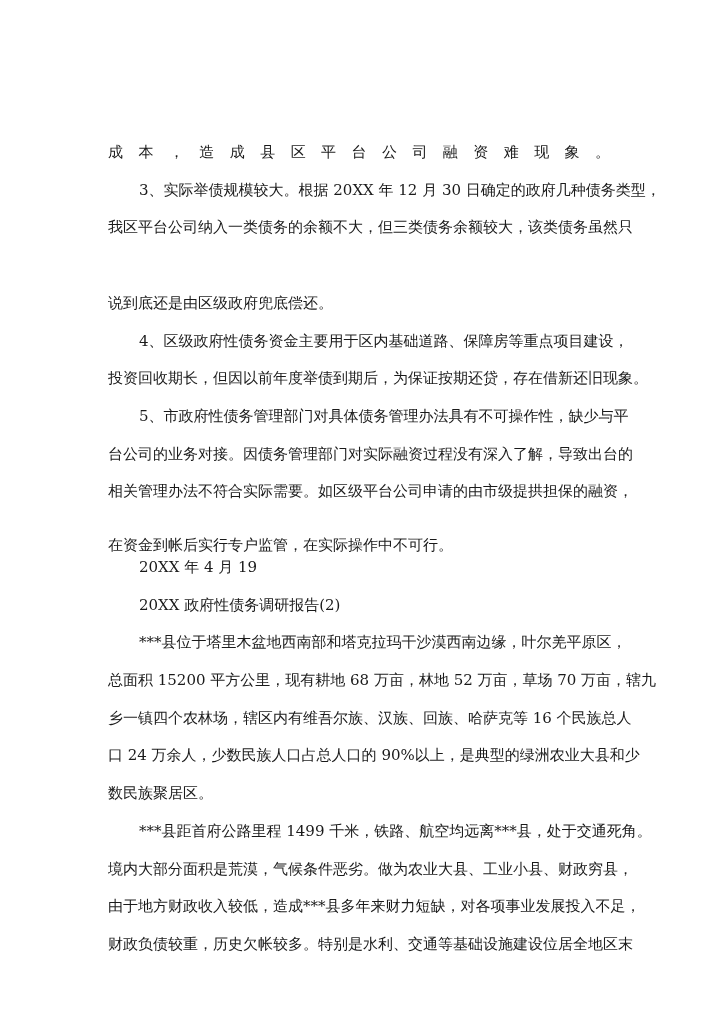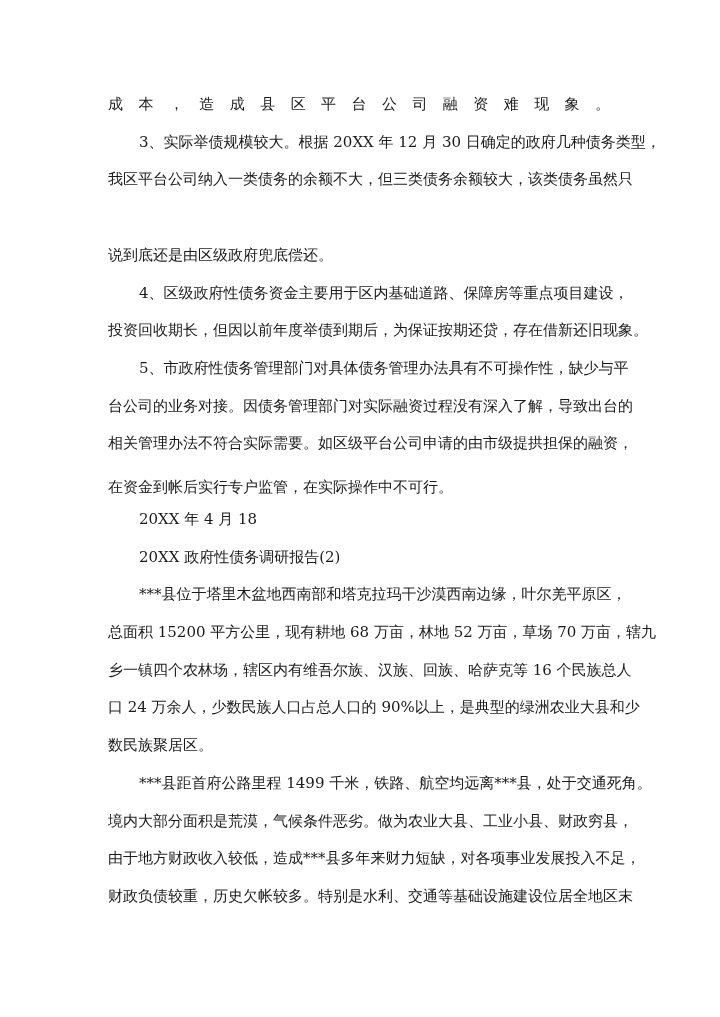--- a/index.html
+++ b/index.html
@@ -25,20 +25,21 @@
       position: absolute;
       left: 108px;
       width: 502px;
       height: 24px;
       line-height: 24px;
       font-size: 15px;
       white-space: nowrap;
       text-align: justify;
       text-align-last: justify;
       letter-spacing: 0;
+      margin-top: 48px;
     }
     .line.indent {
       left: 139px;
       width: 471px;
     }
     .line.last {
       text-align-last: left;
     }
   </style>
 </head>
@@ -47,22 +48,22 @@
 <div class="page">
   <div class="line" style="top:92px">成本，造成县区平台公司融资难现象。</div>
   <div class="line indent" style="top:130px">3、实际举债规模较大。根据 20XX 年 12 月 30 日确定的政府几种债务类型，</div>
   <div class="line" style="top:167px">我区平台公司纳入一类债务的余额不大，但三类债务余额较大，该类债务虽然只</div>
   <div class="line last" style="top:243px">说到底还是由区级政府兜底偿还。</div>
   <div class="line indent" style="top:281px">4、区级政府性债务资金主要用于区内基础道路、保障房等重点项目建设，</div>
   <div class="line" style="top:318px">投资回收期长，但因以前年度举债到期后，为保证按期还贷，存在借新还旧现象。</div>
   <div class="line indent" style="top:356px">5、市政府性债务管理部门对具体债务管理办法具有不可操作性，缺少与平</div>
   <div class="line" style="top:394px">台公司的业务对接。因债务管理部门对实际融资过程没有深入了解，导致出台的</div>
   <div class="line" style="top:431px">相关管理办法不符合实际需要。如区级平台公司申请的由市级提拱担保的融资，</div>
-  <div class="line last" style="top:475px">在资金到帐后实行专户监管，在实际操作中不可行。</div>
-  <div class="line indent last" style="top:507px">20XX 年 4 月 18</div>
+  <div class="line last" style="top:485px">在资金到帐后实行专户监管，在实际操作中不可行。</div>
+  <div class="line indent last" style="top:507px">20XX 年 4 月 19</div>
   <div class="line indent last" style="top:545px">20XX 政府性债务调研报告(2)</div>
   <div class="line indent" style="top:582px">***县位于塔里木盆地西南部和塔克拉玛干沙漠西南边缘，叶尔羌平原区，</div>
   <div class="line" style="top:620px">总面积 15200 平方公里，现有耕地 68 万亩，林地 52 万亩，草场 70 万亩，辖九</div>
   <div class="line" style="top:658px">乡一镇四个农林场，辖区内有维吾尔族、汉族、回族、哈萨克等 16 个民族总人</div>
   <div class="line" style="top:695px">口 24 万余人，少数民族人口占总人口的 90%以上，是典型的绿洲农业大县和少</div>
   <div class="line last" style="top:733px">数民族聚居区。</div>
   <div class="line indent" style="top:771px">***县距首府公路里程 1499 千米，铁路、航空均远离***县，处于交通死角。</div>
   <div class="line" style="top:809px">境内大部分面积是荒漠，气候条件恶劣。做为农业大县、工业小县、财政穷县，</div>
   <div class="line" style="top:884px">财政负债较重，历史欠帐较多。特别是水利、交通等基础设施建设位居全地区末</div>
   <div class="line" style="top:846px">由于地方财政收入较低，造成***县多年来财力短缺，对各项事业发展投入不足，</div>

